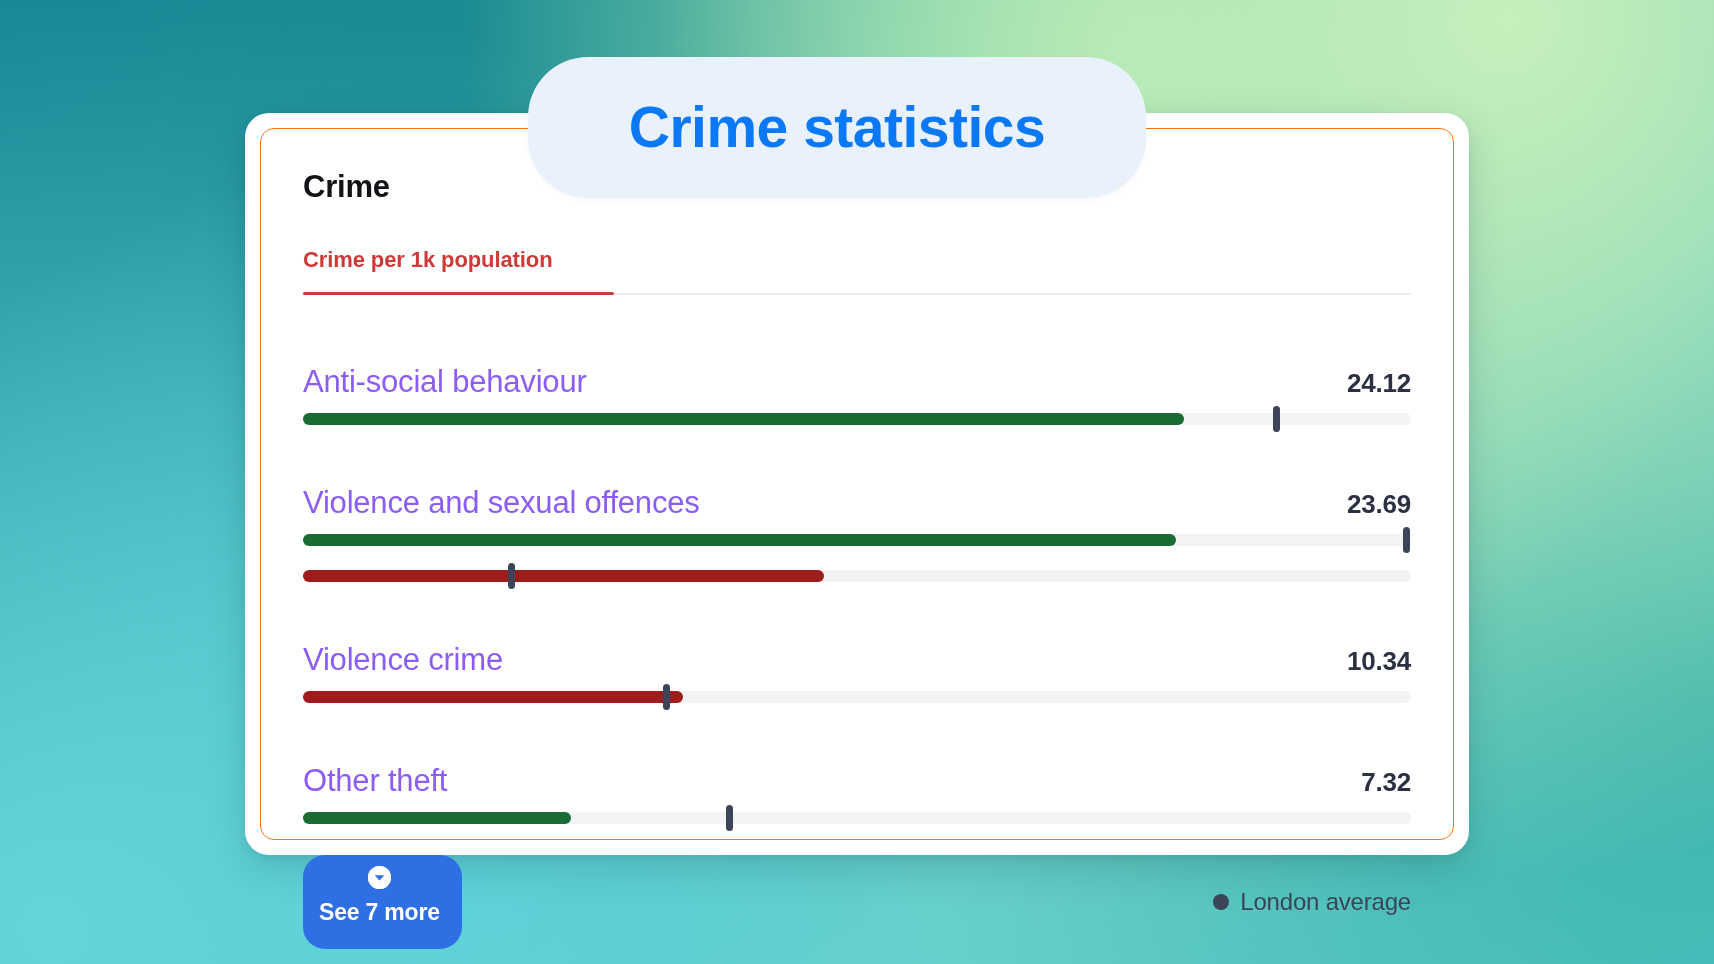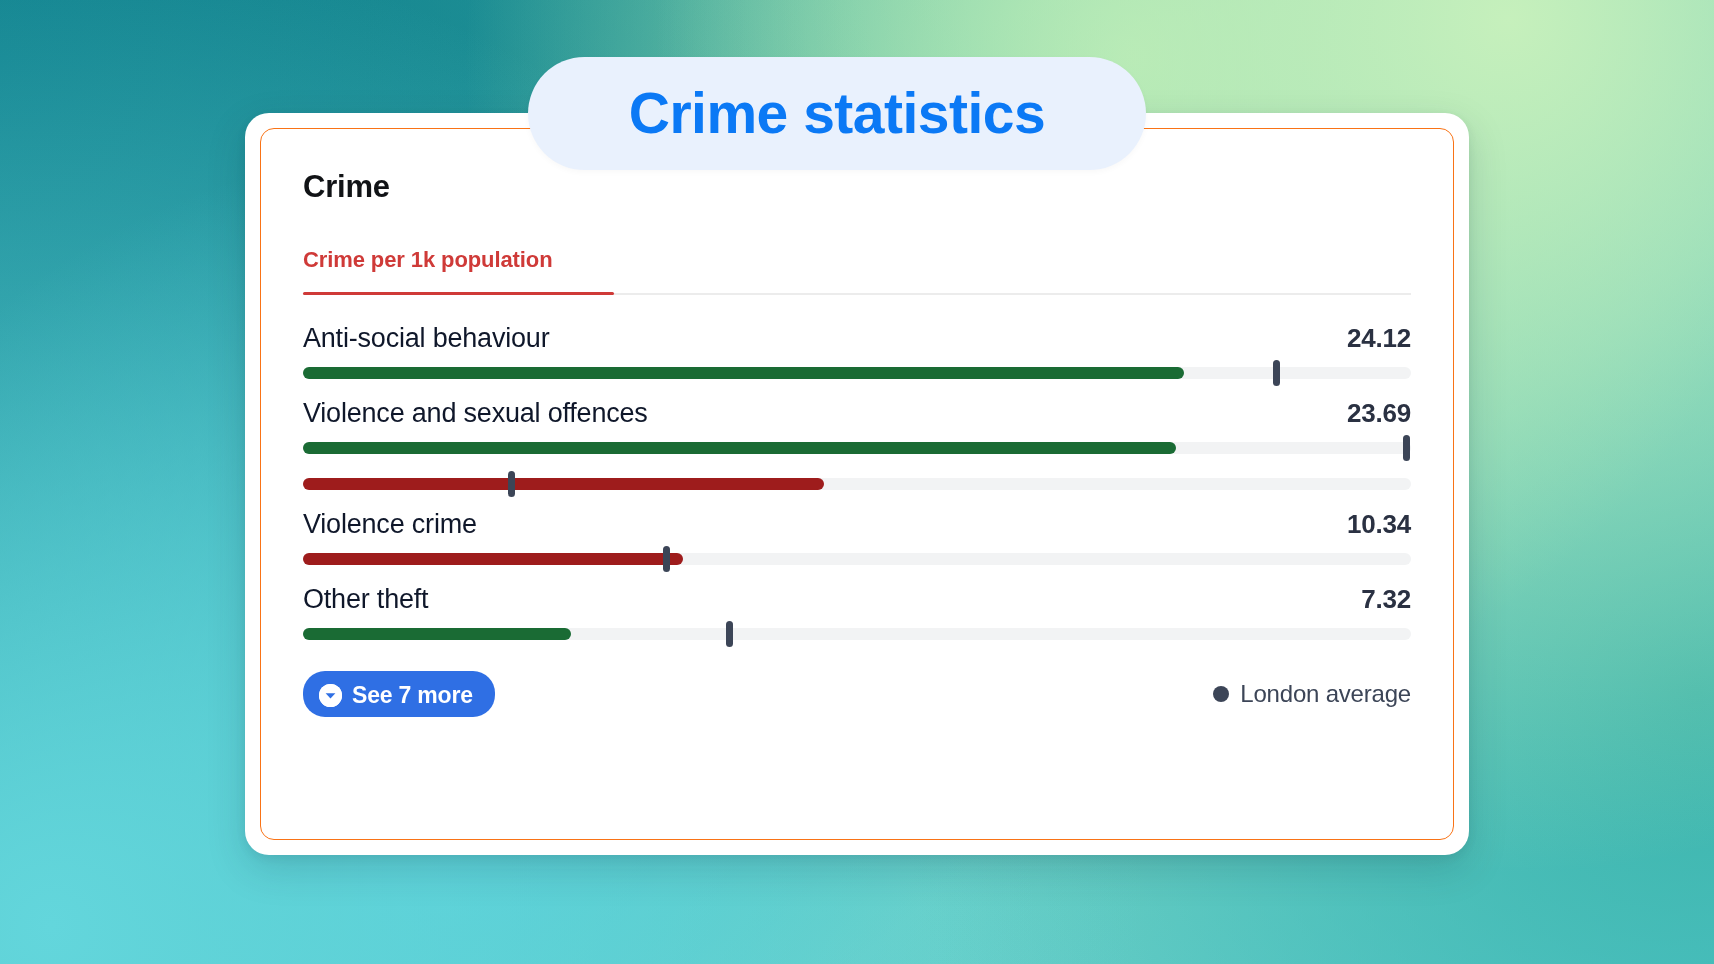--- a/index.html
+++ b/index.html
@@ -37,21 +37,21 @@
     left: 15px; top: 15px; right: 15px; bottom: 15px;
     border: 1px solid #f97316;
     border-radius: 14px;
     background: #fff;
   }
 
   
   #pill {
     position: absolute;
     left: 528px; top: 57px;
-    width: 618px; height: 113px;
+    width: 618px; height: 141px;
     background: #e9f1fd;
     border-radius: 60px;
     display: flex; align-items: center; justify-content: center;
     z-index: 5;
     box-shadow: 0 2px 6px rgba(0,0,0,0.03);
   }
   #pill .pill-text {
     font-size: 57px;
     font-weight: 700;
     color: #0b79f5;
@@ -103,23 +103,24 @@
   
   .rows { margin-top: 28px; }
   .row { margin-bottom: 14px; }
   .row-head {
     display: flex;
     align-items: baseline;
     justify-content: space-between;
     margin-bottom: 8px;
   }
   .row-label {
-    font-size: 27px;
-    color: #0f172a;
-    letter-spacing: -0.2px;
+    font-size: 31px;
+    color: #8b5cf6;
+    letter-spacing: -0.2px;
+    margin-top: 41px;
   }
   .row-value {
     font-size: 26px;
     font-weight: 700;
     color: #2a3142;
     letter-spacing: -0.2px;
   }
   .bar-wrap {
     position: relative;
     height: 22px;
@@ -159,26 +160,27 @@
     margin-top: 26px;
   }
   .see-more {
     display: inline-flex;
     align-items: center;
     gap: 10px;
     background: #2f6fe4;
     color: #fff;
     border: none;
     border-radius: 22px;
-    padding: 11px 22px 8px 16px;
+    padding: 11px 22px 23px 16px;
     font-family: "Liberation Sans", sans-serif;
     font-size: 23px;
     font-weight: 700;
     letter-spacing: -0.2px;
     cursor: pointer;
+    flex-direction: column;
   }
   .see-more .circle-arrow {
     display: inline-flex;
     align-items: center;
     justify-content: center;
     width: 23px; height: 23px;
     border-radius: 50%;
     background: #ffffff;
     flex: 0 0 auto;
   }

